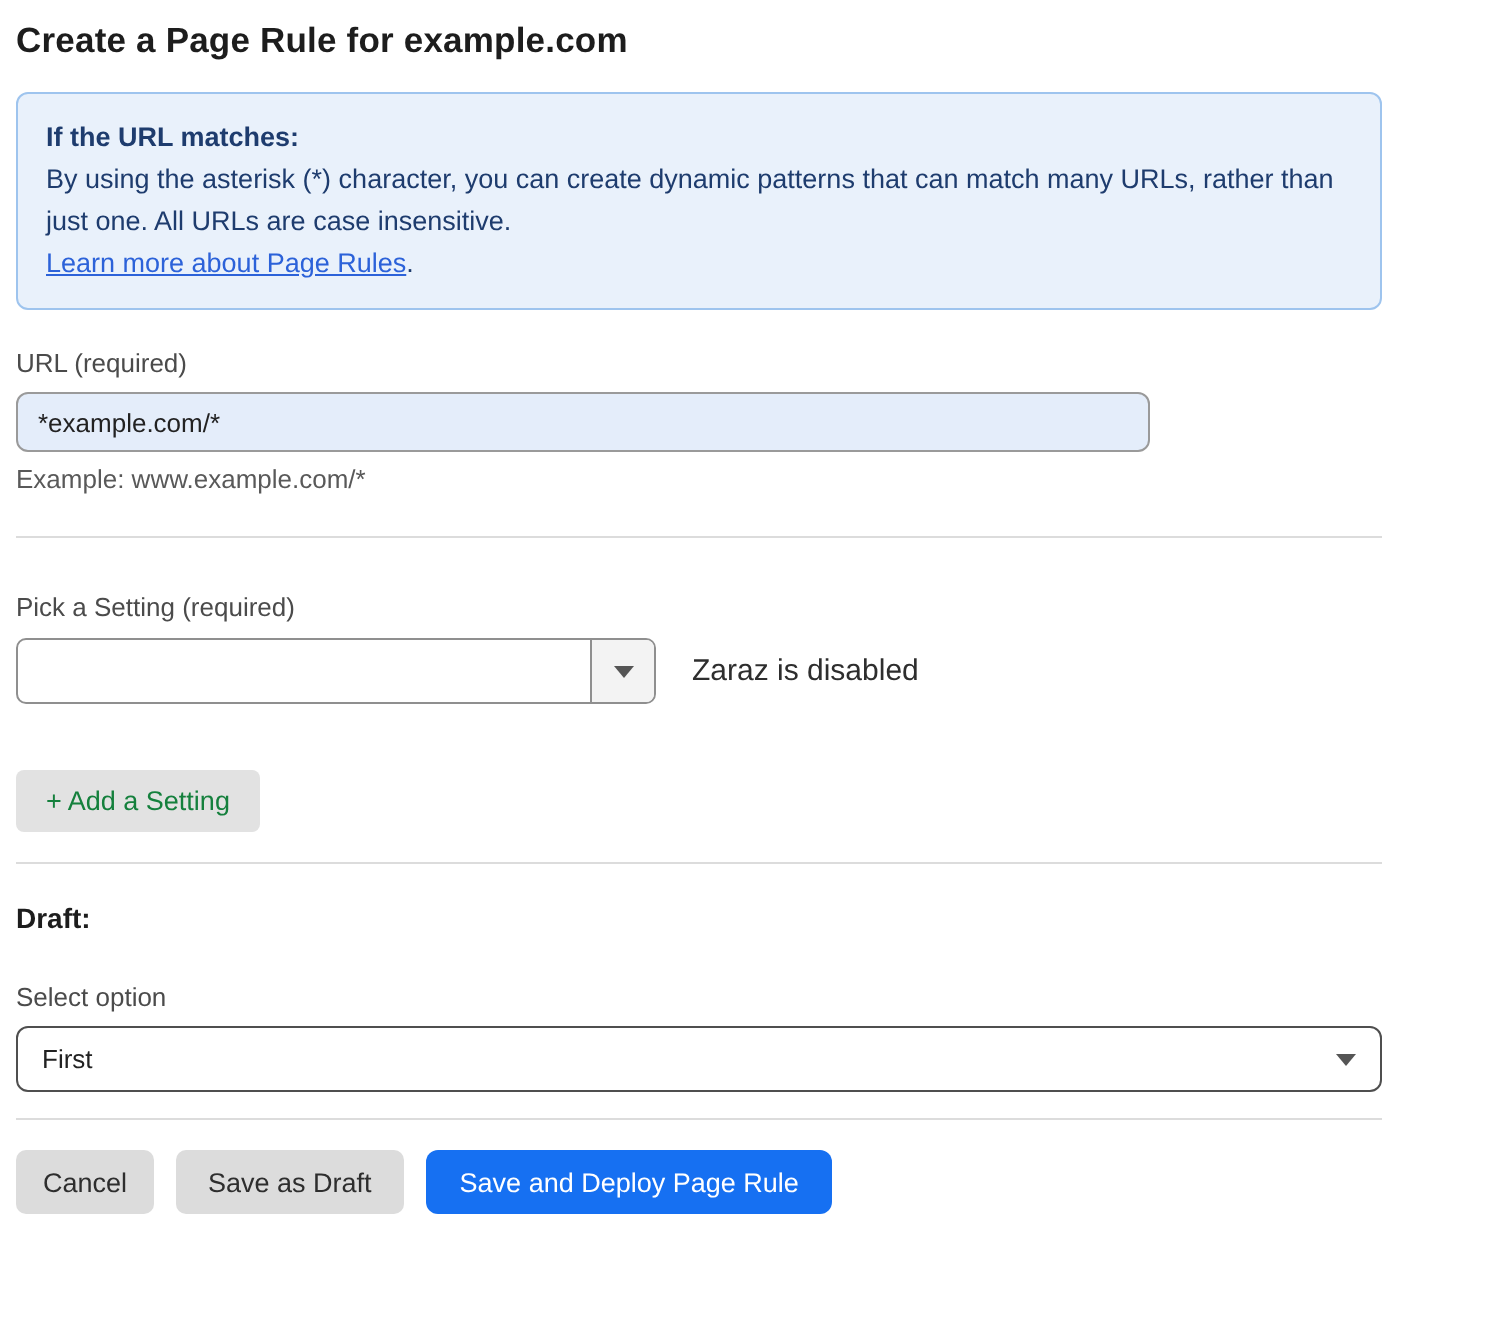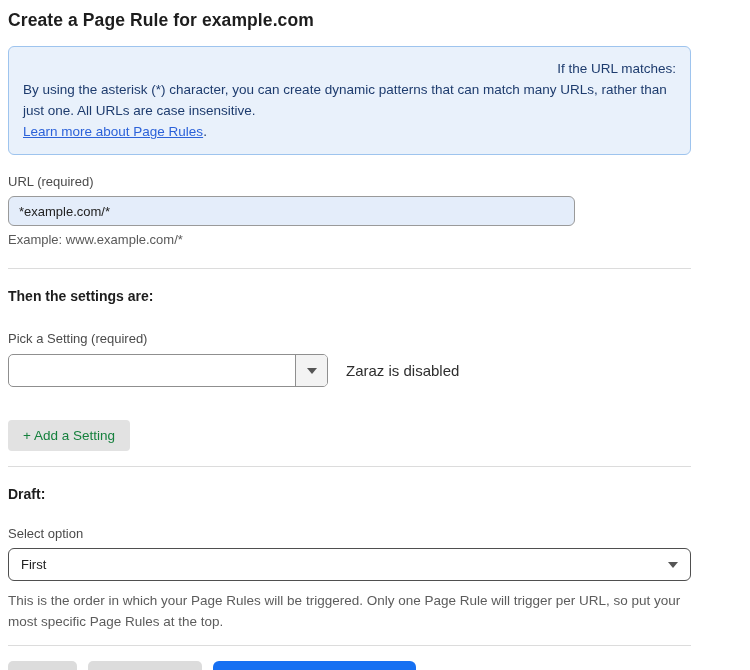--- a/index.html
+++ b/index.html
@@ -27,21 +27,21 @@
   .info-box {
     margin-top: 15px;
     background: #e9f1fb;
     border: 1px solid #9ec4ee;
     border-radius: 6px;
     padding: 11px 14px 12px 14px;
     color: #1e3c6e;
     font-size: 13.5px;
     line-height: 21px;
   }
-  .info-box .heading { font-weight: 400; text-align: right; }
+  .info-box .heading { font-weight: 700; }
   .info-box a.learn-link {
     color: #2c62d9;
     text-decoration: underline;
     cursor: pointer;
   }
 
   .field-label {
     margin-top: 19px;
     font-size: 13px;
     color: #4b4b4b;
@@ -209,21 +209,20 @@
       <div class="body">By using the asterisk (*) character, you can create dynamic patterns that can match many URLs, rather than just one. All URLs are case insensitive.</div>
       <div><a class="learn-link">Learn more about Page Rules</a><span>.</span></div>
     </div>
 
     <div class="field-label">URL (required)</div>
     <input class="url-input" type="text" value="*example.com/*" style="">
     <div class="field-hint">Example: www.example.com/*</div>
 
     <hr class="divider divider-1">
 
-    <div class="section-heading settings-heading">Then the settings are:</div>
 
     <div class="field-label picker-label">Pick a Setting (required)</div>
 
     <div class="setting-row">
       <div class="setting-select">
         <div class="value">Disable Zaraz</div>
         <div class="arrow-seg">
           <span class="caret-down"></span>
         </div>
       </div>
@@ -236,21 +235,20 @@
 
     <div class="section-heading order-heading">Draft:</div>
 
     <div class="field-label order-label">Select option</div>
 
     <div class="order-select">
       <span>First</span>
       <span class="caret-down"></span>
     </div>
 
-    <div class="order-help">This is the order in which your Page Rules will be triggered. Only one Page Rule will trigger per URL, so put your most specific Page Rules at the top.</div>
 
     <hr class="divider divider-3">
 
     <div class="actions">
       <button class="btn btn-gray btn-cancel">Cancel</button>
       <button class="btn btn-gray btn-draft">Save as Draft</button>
       <button class="btn btn-primary">Save and Deploy Page Rule</button>
     </div>
 
   </div>

